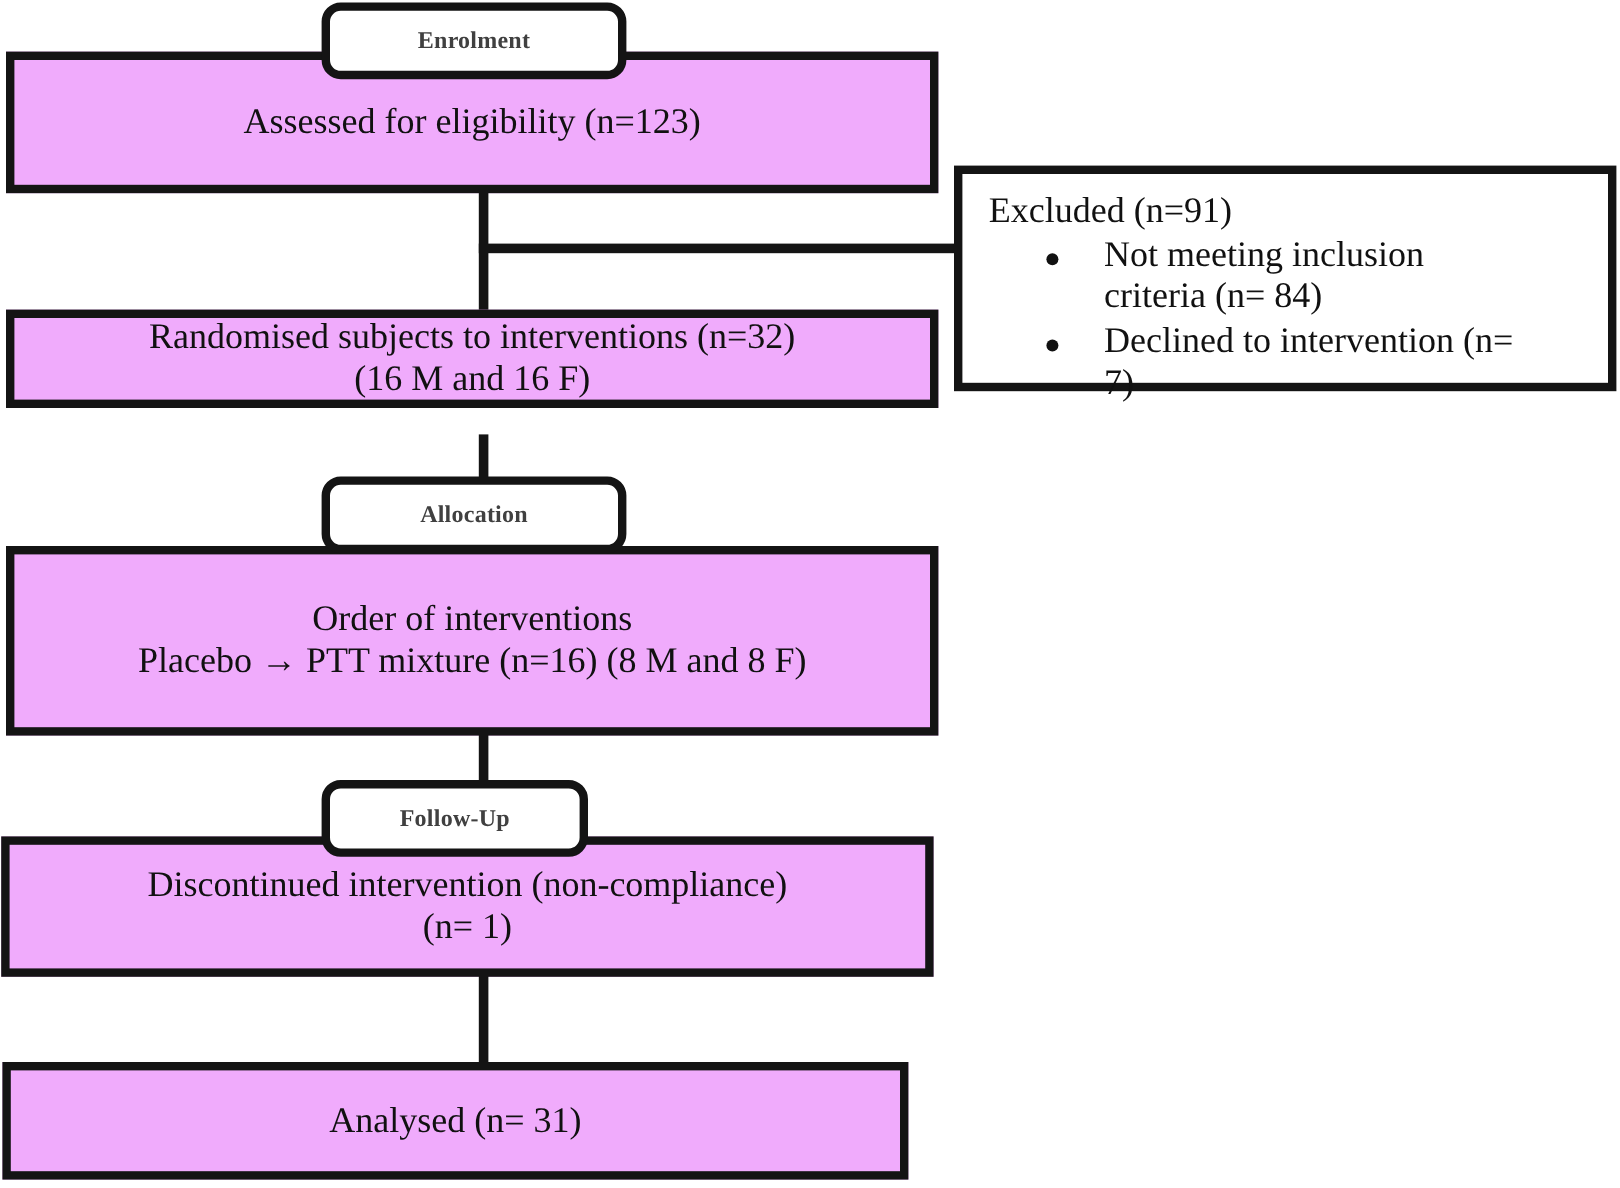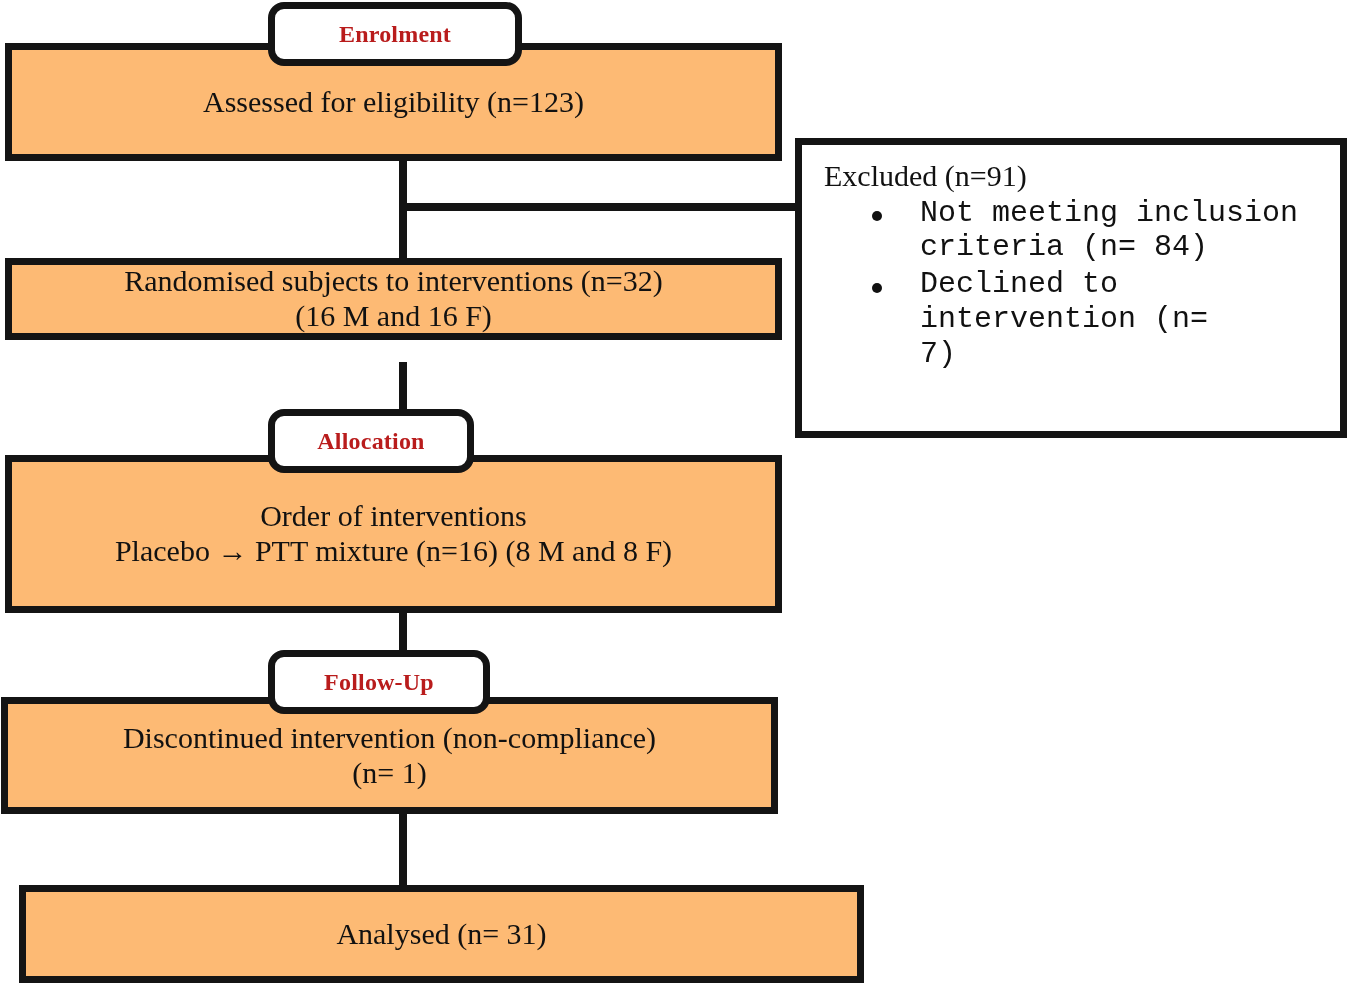--- a/index.html
+++ b/index.html
@@ -18,21 +18,21 @@
     height: 990px;
     background: #ffffff;
     overflow: hidden;
   }
 
   
   .flowbox {
     position: absolute;
     box-sizing: border-box;
     border: 7px solid #141414;
-    background: #fdba74;
+    background: #f0abfc;
     display: flex;
     flex-direction: column;
     align-items: center;
     justify-content: center;
     text-align: left;
   }
   .flowbox .line {
     display: block;
     font-size: 30px;
     line-height: 1.16;
@@ -46,24 +46,24 @@
     box-sizing: border-box;
     border: 7px solid #141414;
     border-radius: 16px;
     background: #ffffff;
     display: flex;
     align-items: center;
     justify-content: center;
     z-index: 5;
   }
   .stage-pill .stage-text {
-    font-size: 24px;
+    font-size: 20px;
     font-weight: bold;
     letter-spacing: 0.2px;
-    color: #b91c1c;
+    color: #404040;
     white-space: nowrap;
   }
 
   
   .vline {
     position: absolute;
     background: #141414;
     width: 8px;
   }
   .hline {
@@ -91,21 +91,20 @@
     list-style: none;
     margin: 2px 0 0 0;
     padding: 0;
   }
   #excluded-box ul.exc-list li {
     position: relative;
     font-size: 30px;
     line-height: 1.16;
     padding-left: 96px;
     margin-top: 2px;
-    font-family: Liberation Mono, monospace;
   }
   #excluded-box ul.exc-list li .bullet-dot {
     position: absolute;
     left: 48px;
     top: 0.52em;
     width: 10px;
     height: 10px;
     border-radius: 50%;
     background: #111111;
   }
@@ -123,21 +122,21 @@
   </div>
 
   <div class="stage-pill" id="enrolment-pill" style="left:268px; top:2px; width:254px; height:64px;">
     <span class="stage-text">Enrolment</span>
   </div>
 
   <div class="vline" style="left:399px; top:158px; height:106px;"></div>
 
   <div class="hline" style="left:399px; top:203px; width:400px;"></div>
 
-  <div id="excluded-box" style="left:795px; top:138px; width:552px; height:300px;">
+  <div id="excluded-box" style="left:795px; top:138px; width:552px; height:188px;">
     <span class="exc-title">Excluded  (n=91)</span>
     <ul class="exc-list">
       <li>
         <span class="bullet-dot"></span>
         <span class="li-text">Not meeting inclusion</span>
         <span class="li-text">criteria (n= 84)</span>
       </li>
       <li>
         <span class="bullet-dot"></span>
         <span class="li-text">Declined to intervention (n=</span>
@@ -151,34 +150,34 @@
     <span class="line">(16 M and 16 F)</span>
   </div>
 
   <div class="vline" style="left:399px; top:362px; height:100px;"></div>
 
   <div class="flowbox" id="allocation-box" style="left:5px; top:455px; width:777px; height:158px;">
     <span class="line">Order of interventions</span>
     <span class="line">Placebo → PTT mixture (n=16) (8 M and 8 F)</span>
   </div>
 
-  <div class="stage-pill" id="allocation-pill" style="left:268px; top:409px; width:206px; height:64px;">
+  <div class="stage-pill" id="allocation-pill" style="left:268px; top:397px; width:254px; height:64px;">
     <span class="stage-text">Allocation</span>
   </div>
 
   <div class="vline" style="left:399px; top:608px; height:98px;"></div>
 
   <div class="flowbox" id="followup-box" style="left:1px; top:697px; width:777px; height:117px;">
     <span class="line">Discontinued intervention (non-compliance)</span>
     <span class="line">(n= 1)</span>
   </div>
 
   <div class="stage-pill" id="followup-pill" style="left:268px; top:650px; width:222px; height:64px;">
     <span class="stage-text">Follow-Up</span>
   </div>
 
   <div class="vline" style="left:399px; top:809px; height:80px;"></div>
 
-  <div class="flowbox" id="analysed-box" style="left:19px; top:885px; width:845px; height:98px;">
+  <div class="flowbox" id="analysed-box" style="left:2px; top:885px; width:755px; height:98px;">
     <span class="line">Analysed (n= 31)</span>
   </div>
 
 </div>
 
 </body></html>

